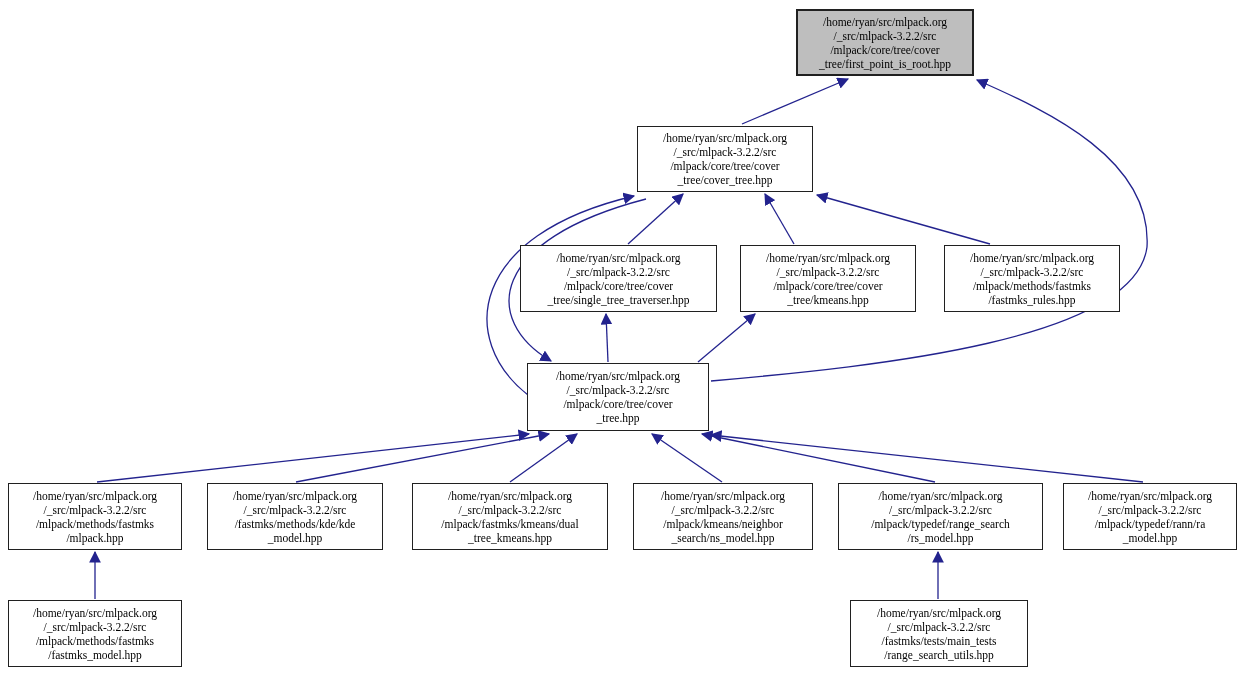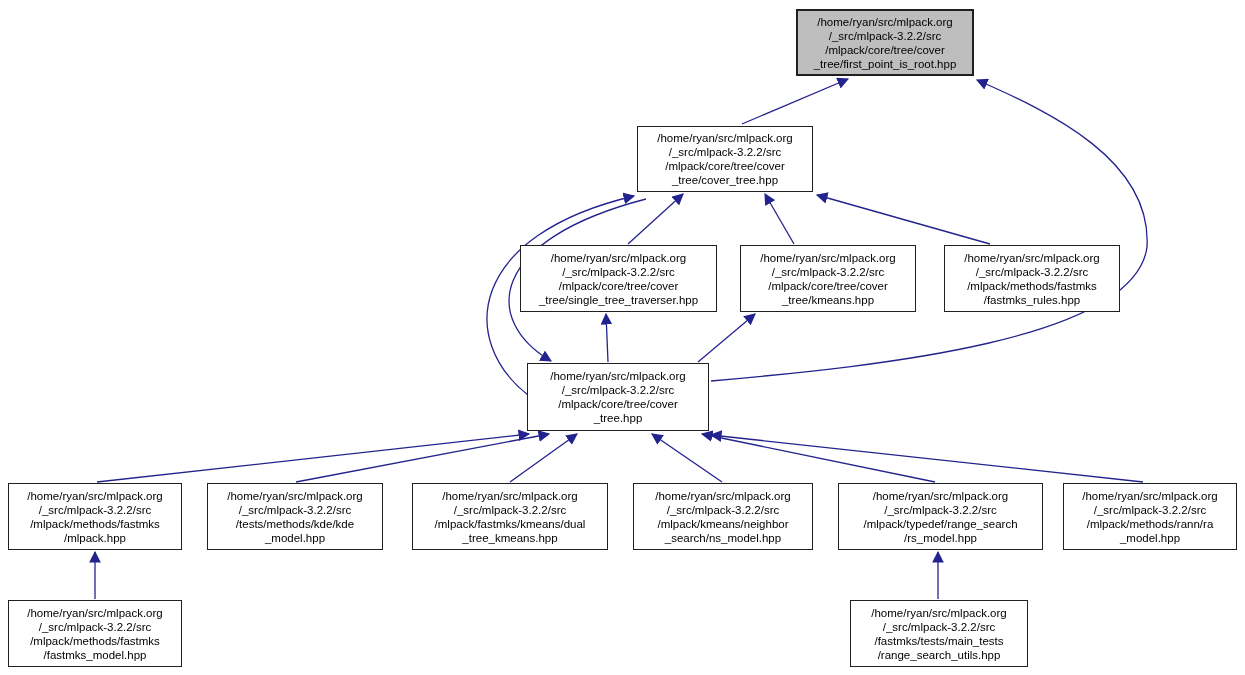--- a/index.html
+++ b/index.html
@@ -1,20 +1,20 @@
 <!DOCTYPE html>
 <html><head>
 <meta charset="utf-8">
 <style>
   html,body{margin:0;padding:0;background:#ffffff;}
   #canvas{
     position:relative;
     width:1243px;height:675px;
     background:#ffffff;
-    font-family:Liberation Sans, sans-serif;
+    font-family:Liberation Serif, serif;
     overflow:hidden;
   }
   #edge-layer{position:absolute;left:0;top:0;width:1245px;height:675px;}
   .node{
     position:absolute;
     box-sizing:border-box;
     border:1.5px solid #202020;
     background:#ffffff;
     display:flex;
     flex-direction:column;
@@ -99,21 +99,21 @@
       </div>
       <div class="node" style="left: 8px; top: 483px; width: 174px; height: 67px;">
         <div class="line">/home/ryan/src/mlpack.org</div>
         <div class="line">/_src/mlpack-3.2.2/src</div>
         <div class="line">/mlpack/methods/fastmks</div>
         <div class="line">/mlpack.hpp</div>
       </div>
       <div class="node" style="left: 207px; top: 483px; width: 176px; height: 67px;">
         <div class="line">/home/ryan/src/mlpack.org</div>
         <div class="line">/_src/mlpack-3.2.2/src</div>
-        <div class="line">/tests/methods/kde/kde</div>
+        <div class="line">/fastmks/methods/kde/kde</div>
         <div class="line">_model.hpp</div>
       </div>
       <div class="node" style="left: 412px; top: 483px; width: 196px; height: 67px;">
         <div class="line">/home/ryan/src/mlpack.org</div>
         <div class="line">/_src/mlpack-3.2.2/src</div>
         <div class="line">/mlpack/fastmks/kmeans/dual</div>
         <div class="line">_tree_kmeans.hpp</div>
       </div>
       <div class="node" style="left: 633px; top: 483px; width: 180px; height: 67px;">
         <div class="line">/home/ryan/src/mlpack.org</div>
@@ -123,21 +123,21 @@
       </div>
       <div class="node" style="left: 838px; top: 483px; width: 205px; height: 67px;">
         <div class="line">/home/ryan/src/mlpack.org</div>
         <div class="line">/_src/mlpack-3.2.2/src</div>
         <div class="line">/mlpack/typedef/range_search</div>
         <div class="line">/rs_model.hpp</div>
       </div>
       <div class="node" style="left: 1063px; top: 483px; width: 174px; height: 67px;">
         <div class="line">/home/ryan/src/mlpack.org</div>
         <div class="line">/_src/mlpack-3.2.2/src</div>
-        <div class="line">/mlpack/methods/rann/ra</div>
+        <div class="line">/mlpack/typedef/rann/ra</div>
         <div class="line">_model.hpp</div>
       </div>
       <div class="node" style="left: 8px; top: 600px; width: 174px; height: 67px;">
         <div class="line">/home/ryan/src/mlpack.org</div>
         <div class="line">/_src/mlpack-3.2.2/src</div>
         <div class="line">/mlpack/methods/fastmks</div>
         <div class="line">/fastmks_model.hpp</div>
       </div>
       <div class="node" style="left: 850px; top: 600px; width: 178px; height: 67px;">
         <div class="line">/home/ryan/src/mlpack.org</div>

